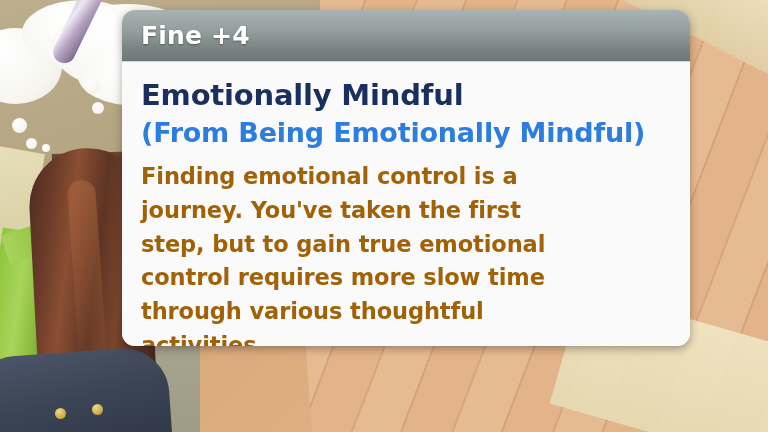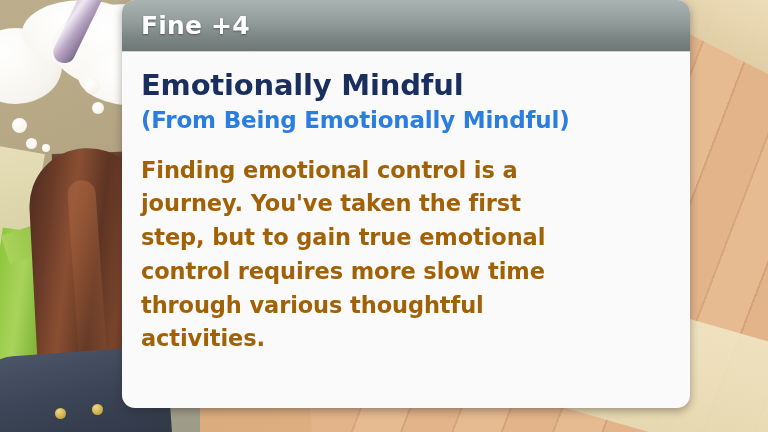--- a/index.html
+++ b/index.html
@@ -155,23 +155,23 @@
     left: 52px; top: 152px;
     width: 120px; height: 16px;
     background: linear-gradient(180deg, #6b4a35, #46301f);
     transform: rotate(-2deg);
   }
 
   
   #tooltip {
     position: absolute;
     left: 122px;
-    top: 0;
+    top: 10px;
     width: 568px;
-    height: 408px;
+    height: 336px;
     border-radius: 13px;
     background: #fafafa;
     box-shadow: 0 3px 9px rgba(40,30,35,.38);
     overflow: hidden;
     display: flex;
     flex-direction: column;
   }
   #tooltip-header {
     height: 52px;
     flex: 0 0 52px;
@@ -199,25 +199,25 @@
   #buff-title {
     color: #1b2f5e;
     font-size: 29px;
     font-weight: bold;
     line-height: 1.05;
     letter-spacing: -.2px;
     margin: 0 0 8px 0;
   }
   #buff-source {
     color: #2b7de0;
-    font-size: 23px;
+    font-size: 27px;
     font-weight: bold;
     line-height: 1.1;
     letter-spacing: -.2px;
-    margin: 0 0 20px 0;
+    margin: 0 0 12px 0;
   }
   #buff-description {
     color: #a16207;
     font-size: 22.5px;
     font-weight: bold;
     line-height: 1.5;
     letter-spacing: -.1px;
     margin: 0;
     max-width: 420px;
   }

